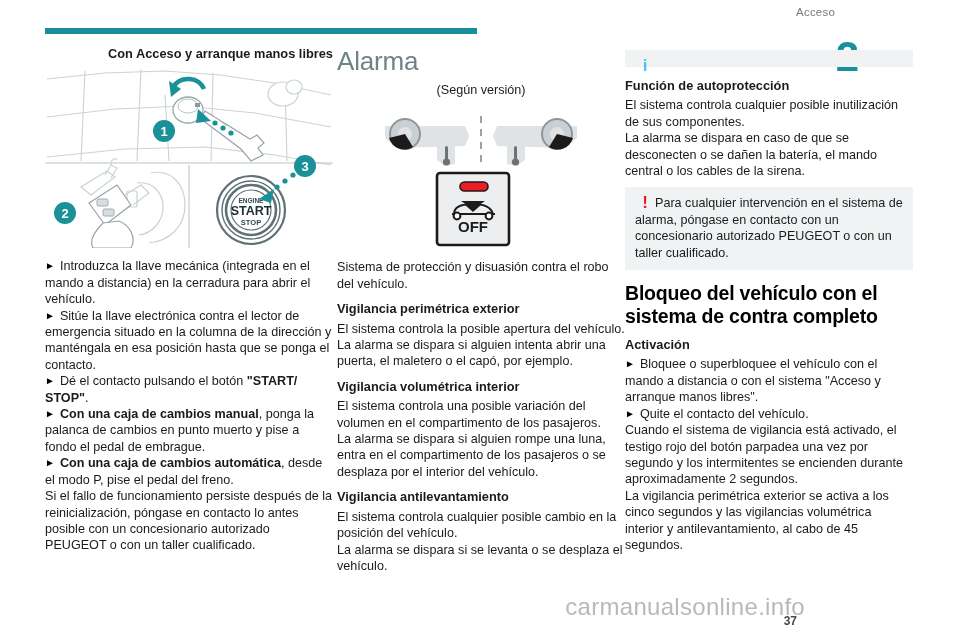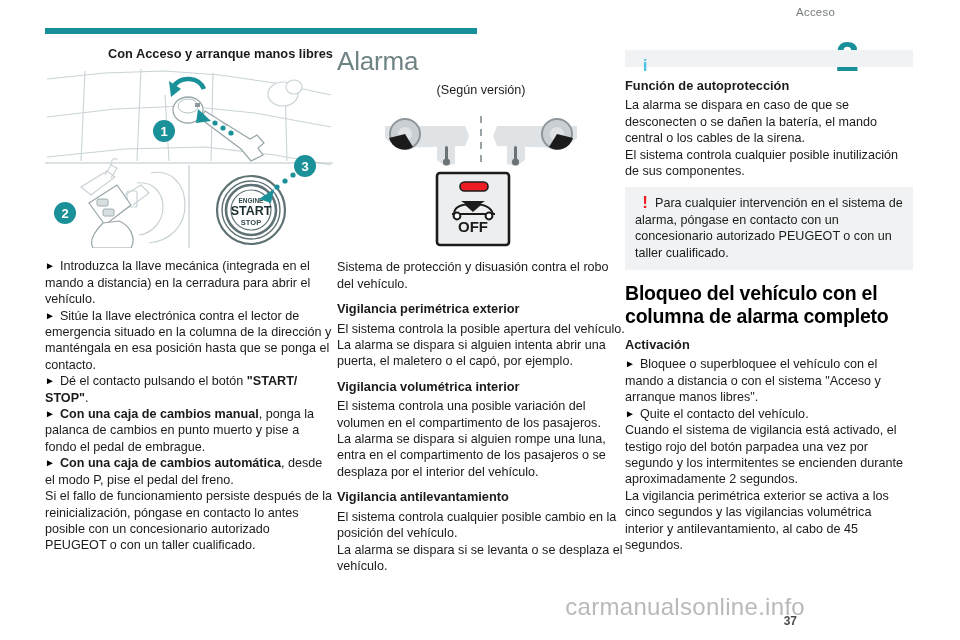--- a/index.html
+++ b/index.html
@@ -339,29 +339,29 @@
     <p class="body-text">El sistema controla cualquier posible cambio en la posición del vehículo.</p>
     <p class="body-text">La alarma se dispara si se levanta o se desplaza el vehículo.</p>
   </div>
 
   <div class="col col-3">
     <div class="callout info" style="margin-top:4px;">
       <span class="glyph">i</span>
     </div>
 
     <h3 class="sub-head">Función de autoprotección</h3>
+    <p class="body-text">El sistema controla cualquier posible inutilización de sus componentes.</p>
     <p class="body-text">La alarma se dispara en caso de que se desconecten o se dañen la batería, el mando central o los cables de la sirena.</p>
-    <p class="body-text">El sistema controla cualquier posible inutilización de sus componentes.</p>
 
     <div class="callout warn">
       <span class="glyph">!</span>
       <div class="ctext">Para cualquier intervención en el sistema de alarma, póngase en contacto con un concesionario autorizado PEUGEOT o con un taller cualificado.</div>
     </div>
 
-    <h2 class="big-head">Bloqueo del vehículo con el columna de alarma completo</h2>
+    <h2 class="big-head">Bloqueo del vehículo con el sistema de contra completo</h2>
     <h3 class="sub-head">Activación</h3>
 
     <p class="arrow-item"><span class="arrow">►</span><span>Bloquee o superbloquee el vehículo con el mando a distancia o con el sistema "Acceso y arranque manos libres".</span></p>
     <p class="arrow-item"><span class="arrow">►</span><span>Quite el contacto del vehículo.</span></p>
 
     <p class="body-text">Cuando el sistema de vigilancia está activado, el testigo rojo del botón parpadea una vez por segundo y los intermitentes se encienden durante aproximadamente 2 segundos.</p>
     <p class="body-text">La vigilancia perimétrica exterior se activa a los cinco segundos y las vigilancias volumétrica interior y antilevantamiento, al cabo de 45 segundos.</p>
   </div>
 </div>
 

